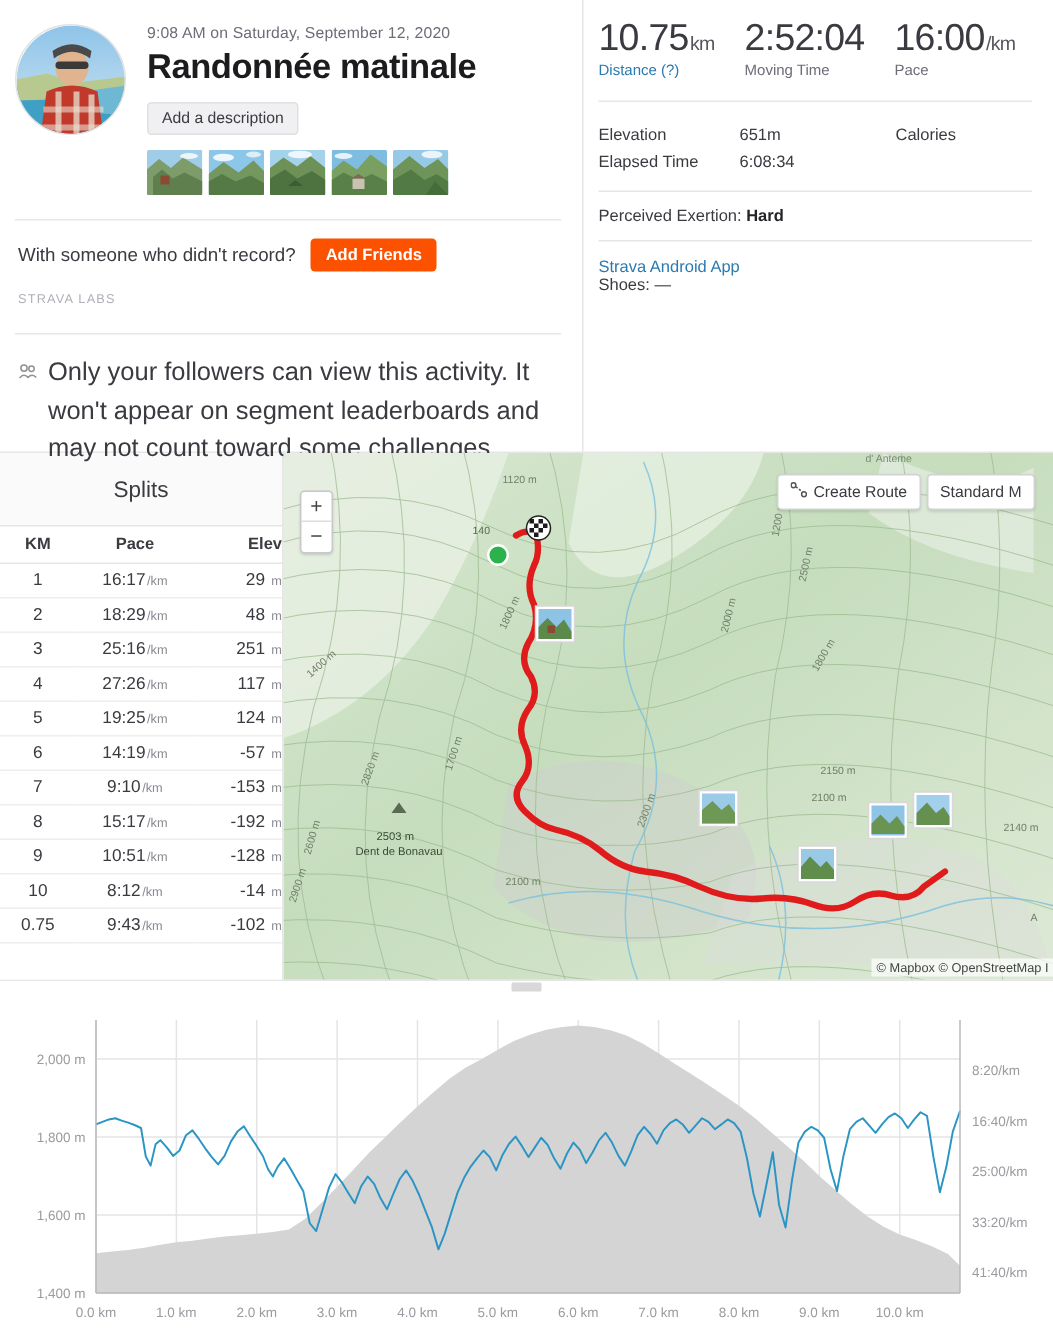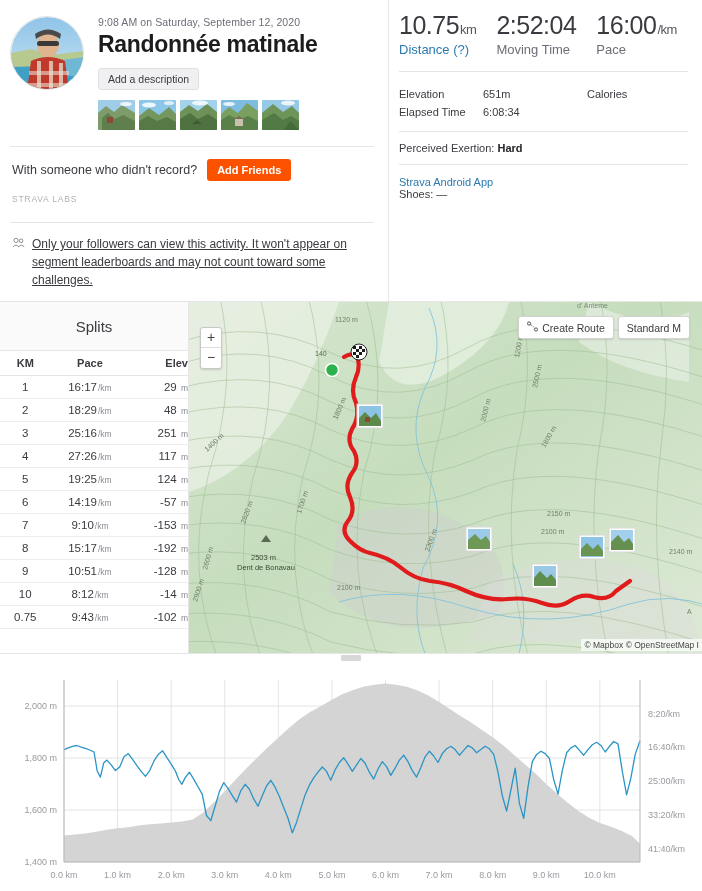--- a/index.html
+++ b/index.html
@@ -43,36 +43,36 @@
   .tl-sec { padding: 12px 0 0 2px; }
   .friend-row { display: flex; align-items: center; gap: 10px; font-size: 12.5px; color: #3a3a40; }
   .add-friends {
     background: #fc5200; color: #fff; font-size: 11px; font-weight: bold;
     border: none; border-radius: 3px; padding: 5px 10px; cursor: pointer;
   }
   .labs-label { font-size: 8.5px; color: #b0b0b8; letter-spacing: .8px; margin-top: 13px; }
   .flybys { font-size: 12.5px; color: #3a3a40; margin-top: 1px; cursor: pointer; }
   .flybys .chev { font-size: 10px; margin-left: 3px; }
   .privacy {
-    display: flex; gap: 7px; font-size: 12px; color: #3a3a40;
-    line-height: 1.5; padding: 12px 14px 0 2px; text-decoration: underline;
+    display: flex; gap: 7px; font-size: 17px; color: #3a3a40;
+    line-height: 1.5; padding: 12px 14px 0 2px;
   }
   .privacy .pico { flex: 0 0 13px; padding-top: 1px; opacity: .65; }
 
   
   .big-stats { display: flex; gap: 0; align-items: flex-end; }
   .bs { padding-right: 20px; }
   .bs .num { font-size: 25px; font-weight: 300; color: #3a3a40; letter-spacing: -.5px; line-height: 1.05; }
   .bs .num .u { font-size: 13px; color: #55555e; font-weight: 400; margin-left: 1px; }
-  .bs .lbl { font-size: 13px; color: #6d6d78; margin-top: 4px; }
+  .bs .lbl { font-size: 10px; color: #6d6d78; margin-top: 4px; }
   .bs .lbl.link { color: #2a7ab0; cursor: pointer; }
 
   .mini-table { margin-top: 13px; font-size: 11px; color: #3a3a40; }
   .mini-row { display: flex; padding: 3px 0; }
-  .mini-row .c1 { width: 84px; }
+  .mini-row .c1 { width: 94px; }
   .mini-row .c2 { width: 104px; font-weight: normal; }
   .mini-row .c3 { flex: 1; }
   .sep { height: 1px; background: #e6e6e6; margin: 10px 0 0 0; }
   .exertion { font-size: 11px; color: #3a3a40; padding: 10px 0; }
   .exertion b { color: #242428; }
   .app-row { display: flex; font-size: 11px; padding-top: 11px; flex-direction: column; }
   .app-row .app { color: #2a7ab0; cursor: pointer; width: 208px; }
   .app-row .shoes { color: #3a3a40; }
 
   

